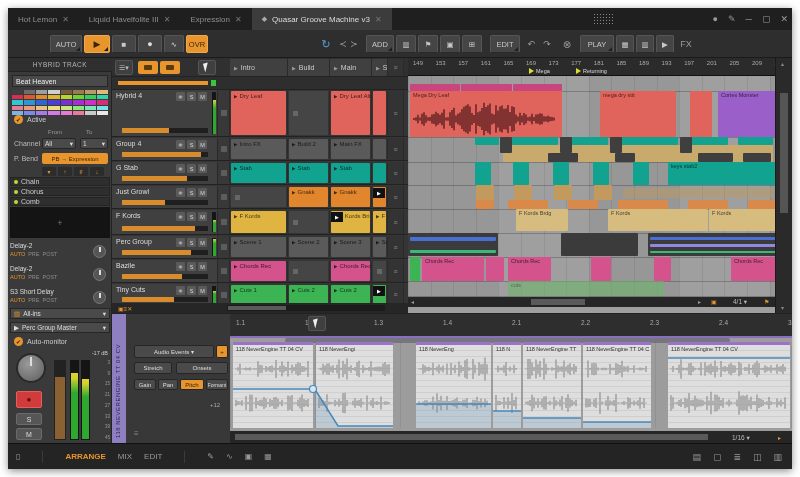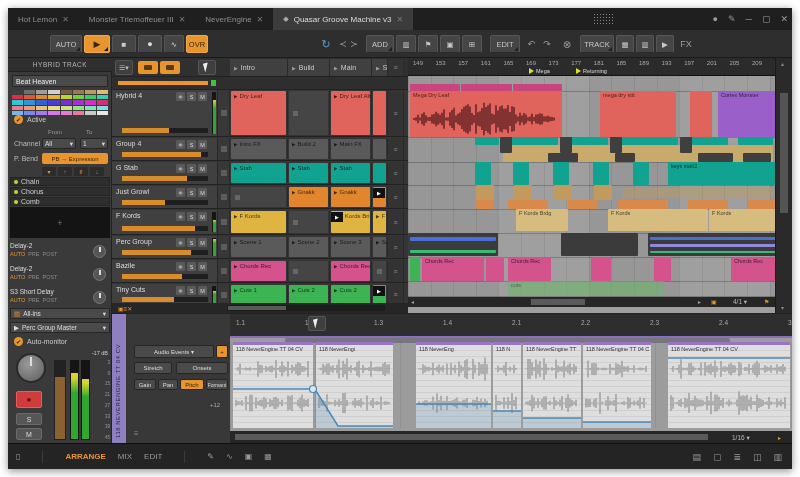--- a/index.html
+++ b/index.html
@@ -142,25 +142,25 @@
 <div class="stage">
 <div class="win">
 
   <div class="tabbar">
     <div id="tabs" style="display:flex;">
           <div class="tab">
             <span>Hot Lemon</span>
             <span class="x">✕</span>
           </div>
           <div class="tab">
-            <span>Monster Triemoffeuer III</span>
+            <span>Liquid Havelfolite III</span>
             <span class="x">✕</span>
           </div>
           <div class="tab">
-            <span>NeverEngine</span>
+            <span>Expression</span>
             <span class="x">✕</span>
           </div>
           <div class="tab active">
             <span class="dot">◆</span>
             <span>Quasar Groove Machine v3</span>
             <span class="x">✕</span>
           </div>
         </div>
     <div class="logo"></div>
     <div class="winctl">
@@ -188,21 +188,21 @@
 
     <div class="tbtn fold" style="left:358px;width:28px;">ADD</div>
     <div class="tbtn" style="left:388px;width:20px;">▥</div>
     <div class="tbtn" style="left:410px;width:20px;">⚑</div>
     <div class="tbtn" style="left:432px;width:20px;">▣</div>
     <div class="tbtn" style="left:454px;width:20px;">⊞</div>
     <div class="tbtn fold" style="left:482px;width:30px;">EDIT</div>
     <div class="tico" style="left:516px;width:14px;">↶</div>
     <div class="tico" style="left:532px;width:14px;">↷</div>
     <div class="tico" style="left:552px;width:14px;font-size:10px;">⊗</div>
-    <div class="tbtn fold" style="left:572px;width:34px;">TRACK</div>
+    <div class="tbtn fold" style="left:572px;width:34px;">PLAY</div>
     <div class="tbtn" style="left:608px;width:18px;">▦</div>
     <div class="tbtn" style="left:628px;width:18px;">▥</div>
     <div class="tbtn" style="left:648px;width:18px;">▶</div>
     <div class="tico" style="left:670px;width:16px;">FX</div>
   </div>
 
   <div class="inspector">
     <div class="insp-h">HYBRID TRACK</div>
     <div class="namefield">Beat Heaven</div>
     <div class="palette" id="palette">

